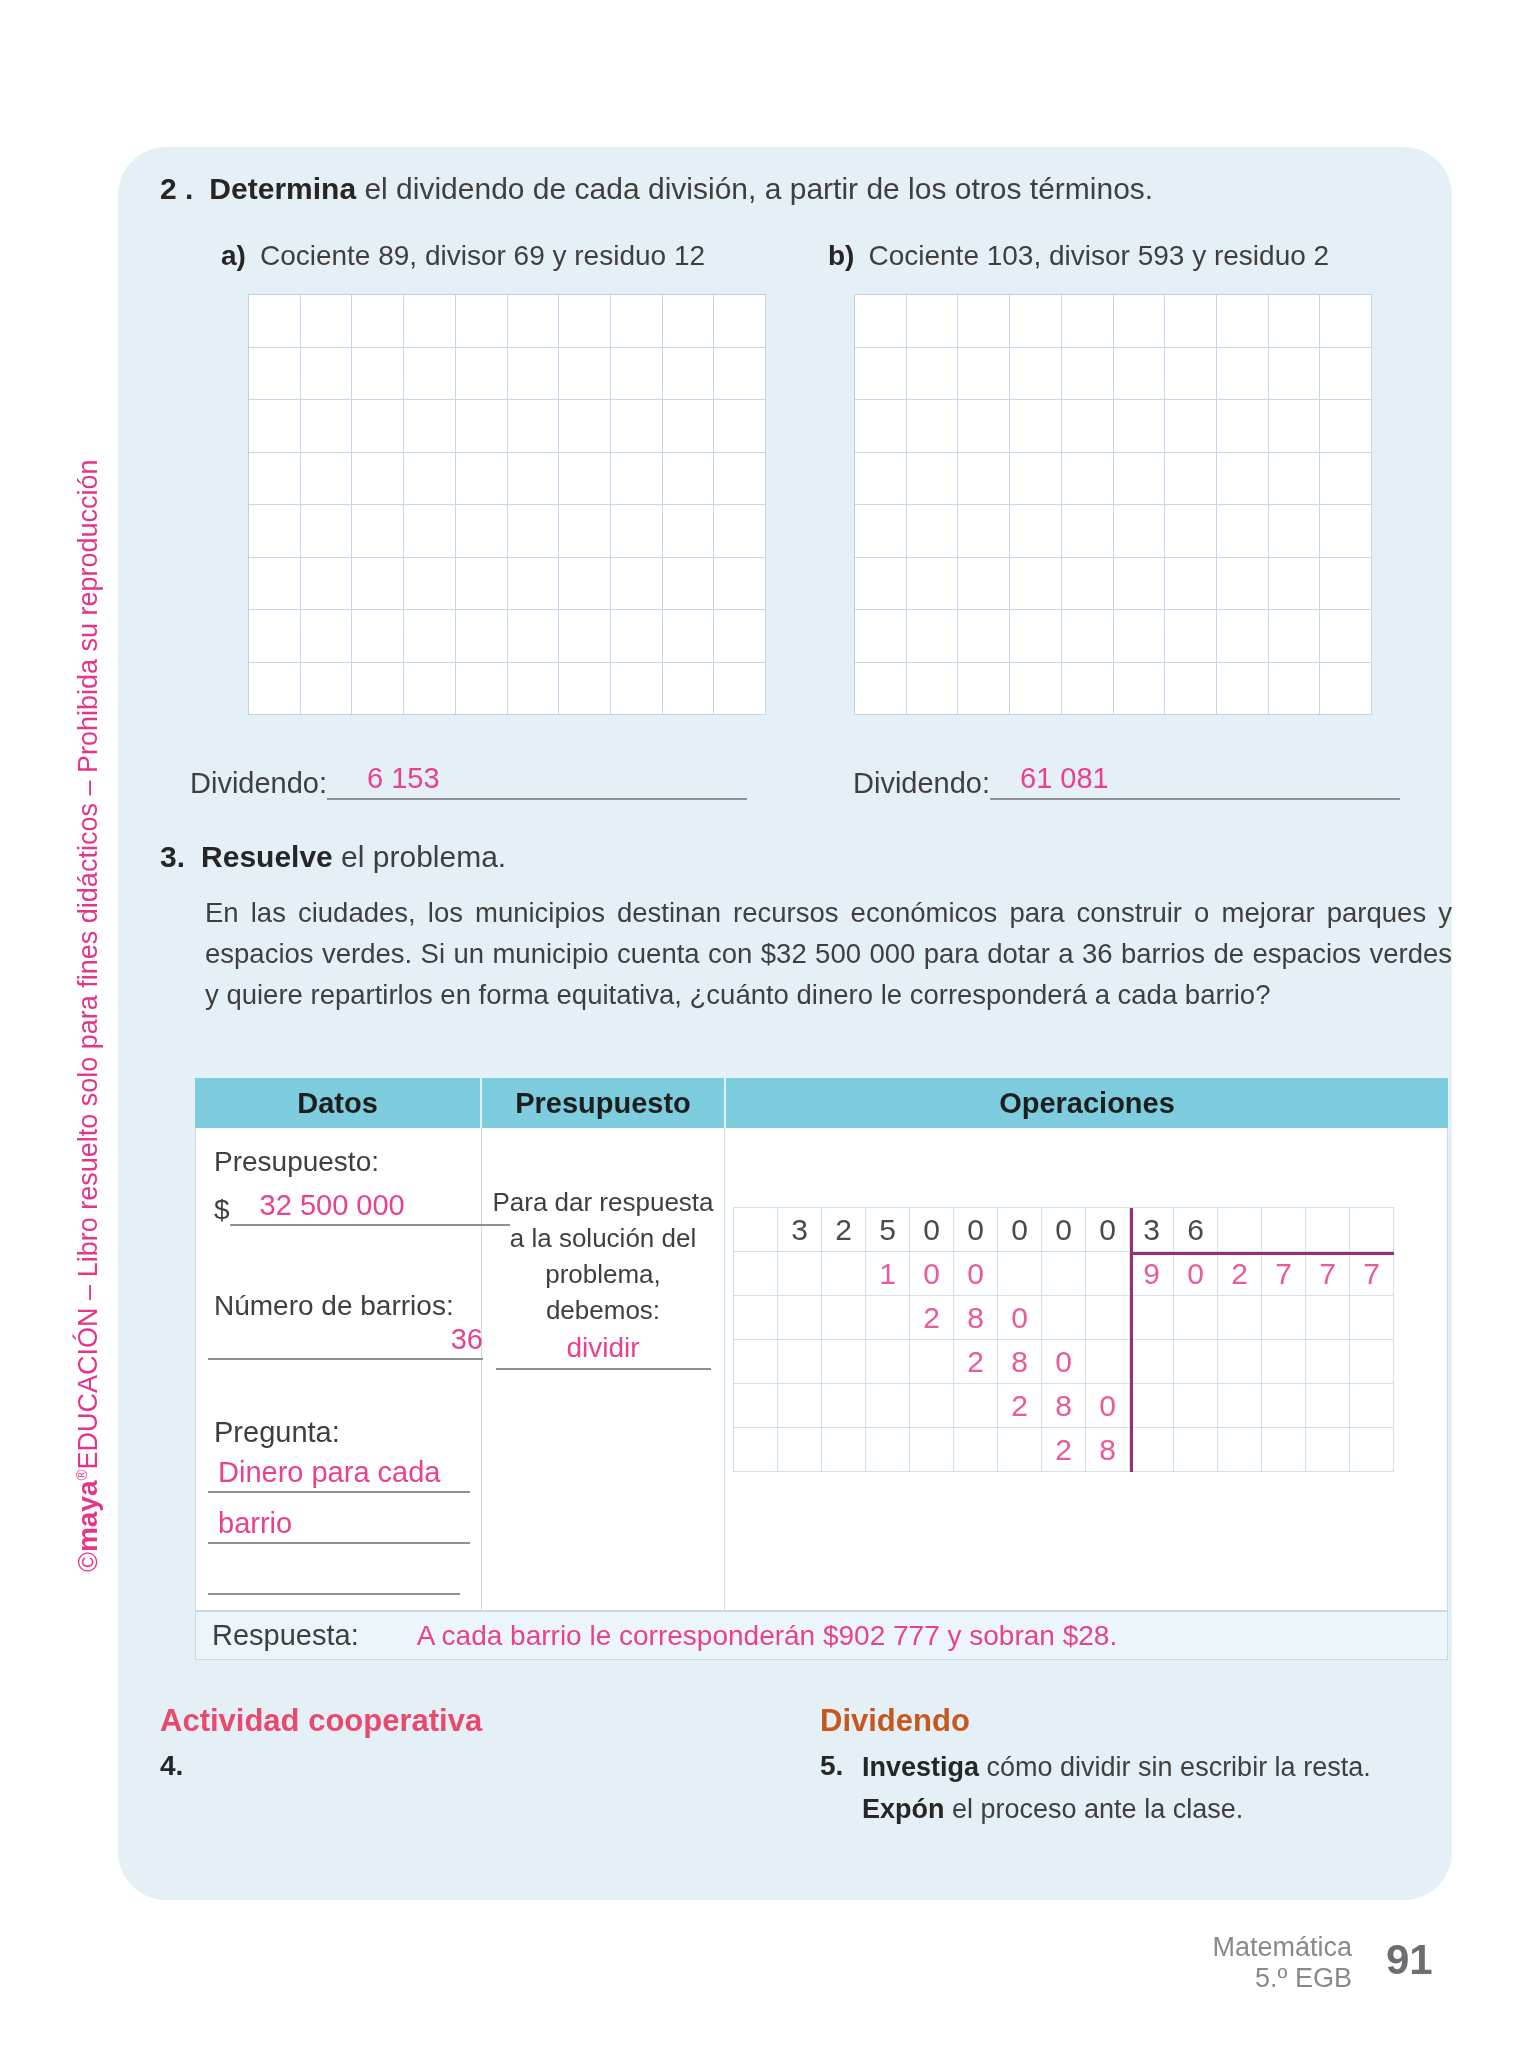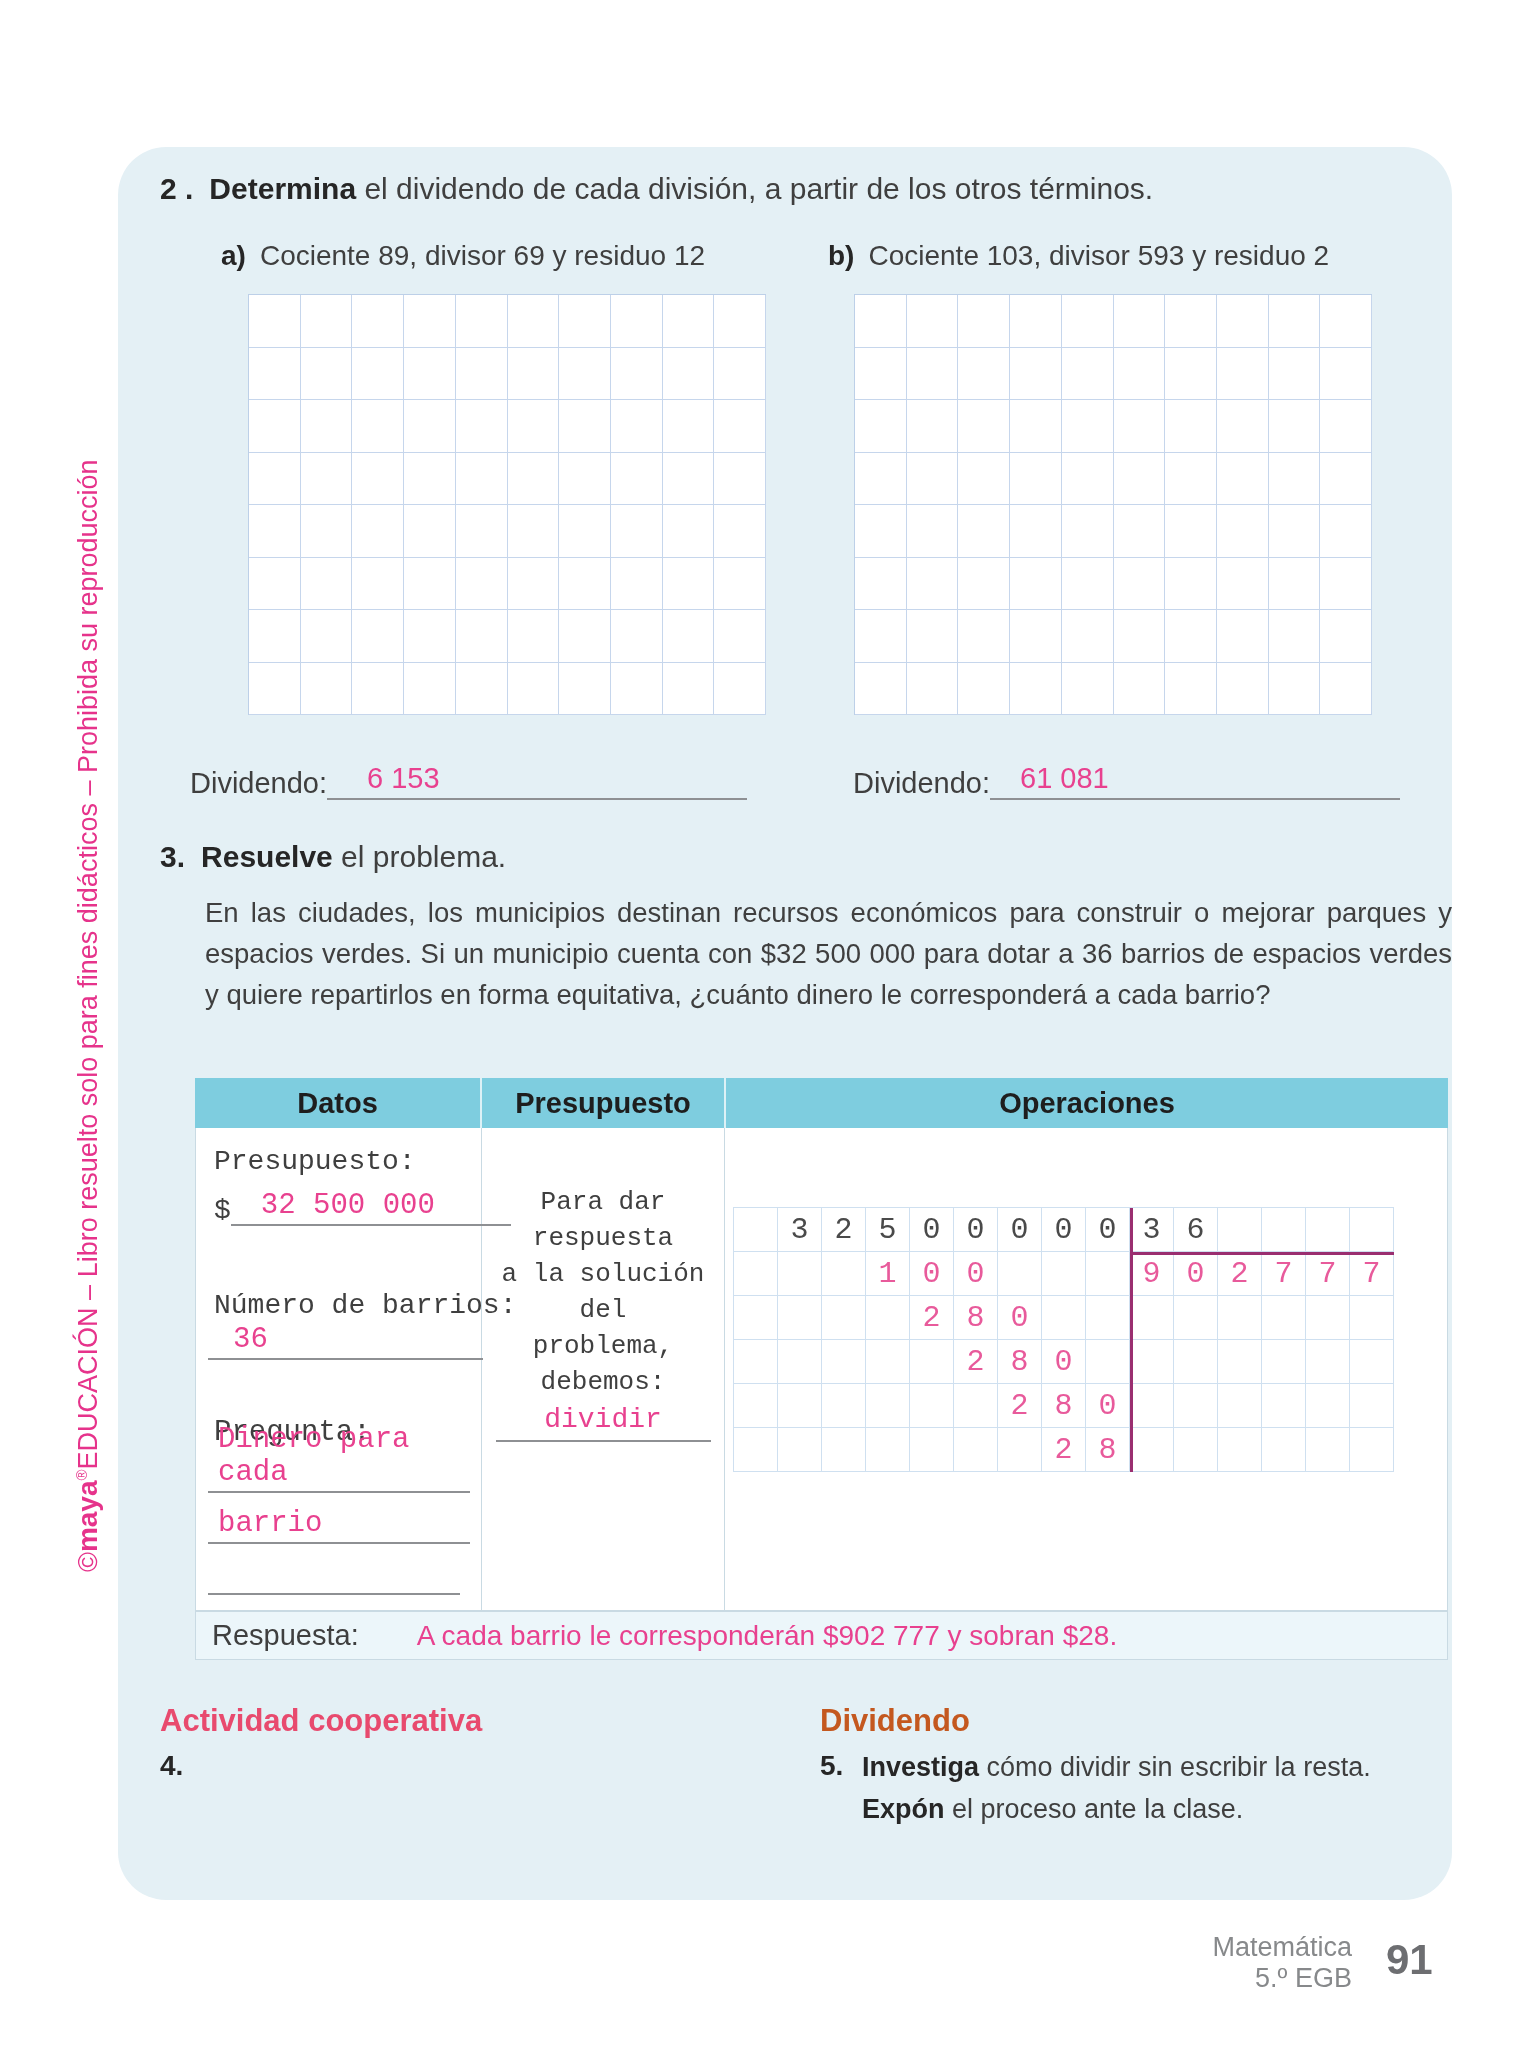--- a/index.html
+++ b/index.html
@@ -25,21 +25,21 @@
   .problem-par{font-size:27.5px;line-height:41px;text-align:justify;}
   
   .tbl{position:absolute;left:195px;top:1078px;width:1253px;}
   .thead{display:flex;height:50px;background:#7ecddf;}
   .th{display:flex;align-items:center;justify-content:center;font-weight:bold;
       font-size:29px;color:#1e1e1e;}
   .th1{width:285px;border-right:2px solid #ddf1f6;}
   .th2{width:242px;border-right:2px solid #ddf1f6;}
   .th3{flex:1;}
   .tbody{display:flex;height:482px;background:#ffffff;border:1px solid #c9dae3;border-top:none;}
-  .td{position:relative;font-family:Liberation Mono, monospace;}
+  .td{position:relative;}
   .td1{width:285px;border-right:1px solid #c9dae3;}
   .td2{width:242px;border-right:1px solid #c9dae3;}
   .td3{flex:1;}
   .lbl{font-size:28px;white-space:nowrap;}
   .hand{font-size:29px;}
   .dato-line{display:flex;align-items:flex-end;height:40px;}
   .raz{position:absolute;left:0;right:0;top:20px;text-align:center;font-size:26px;line-height:36px;margin-top:36px;}
   .raz .u-seg{display:inline-block;width:215px;padding-bottom:2px;margin-top:2px;font-size:28px;}
   
   .dg{position:absolute;left:8px;top:79px;display:grid;
@@ -278,21 +278,21 @@
       <div class="th th3">Operaciones</div>
     </div>
     <div class="tbody">
       <div class="td td1">
         <div class="abs lbl" style="left:18px;top:18px;">Presupuesto:</div>
         <div class="abs dato-line" style="left:18px;top:58px;">
           <span class="lbl">$</span>
           <span class="u-seg pink hand" style="width:250px;padding-left:30px;padding-bottom:2px;">32 500 000</span>
         </div>
         <div class="abs lbl" style="left:18px;top:162px;">Número de barrios:</div>
-        <div class="abs dato-line" style="left:12px;top:192px;">
+        <div class="abs dato-line" style="left:12px;top:192px;text-align:right;">
           <span class="u-seg pink hand" style="width:250px;padding-left:25px;padding-bottom:2px;">36</span>
         </div>
         <div class="abs lbl" style="left:18px;top:288px;font-size:29px;">Pregunta:</div>
         <div class="abs dato-line" style="left:12px;top:325px;">
           <span class="u-seg pink hand" style="width:252px;padding-left:10px;padding-bottom:2px;">Dinero para cada</span>
         </div>
         <div class="abs dato-line" style="left:12px;top:376px;align-items:flex-end;">
           <span class="u-seg pink hand" style="width:252px;padding-left:10px;padding-bottom:2px;">barrio</span>
         </div>
         <div class="abs u-seg" style="left:12px;top:437px;width:252px;height:28px;"></div>

